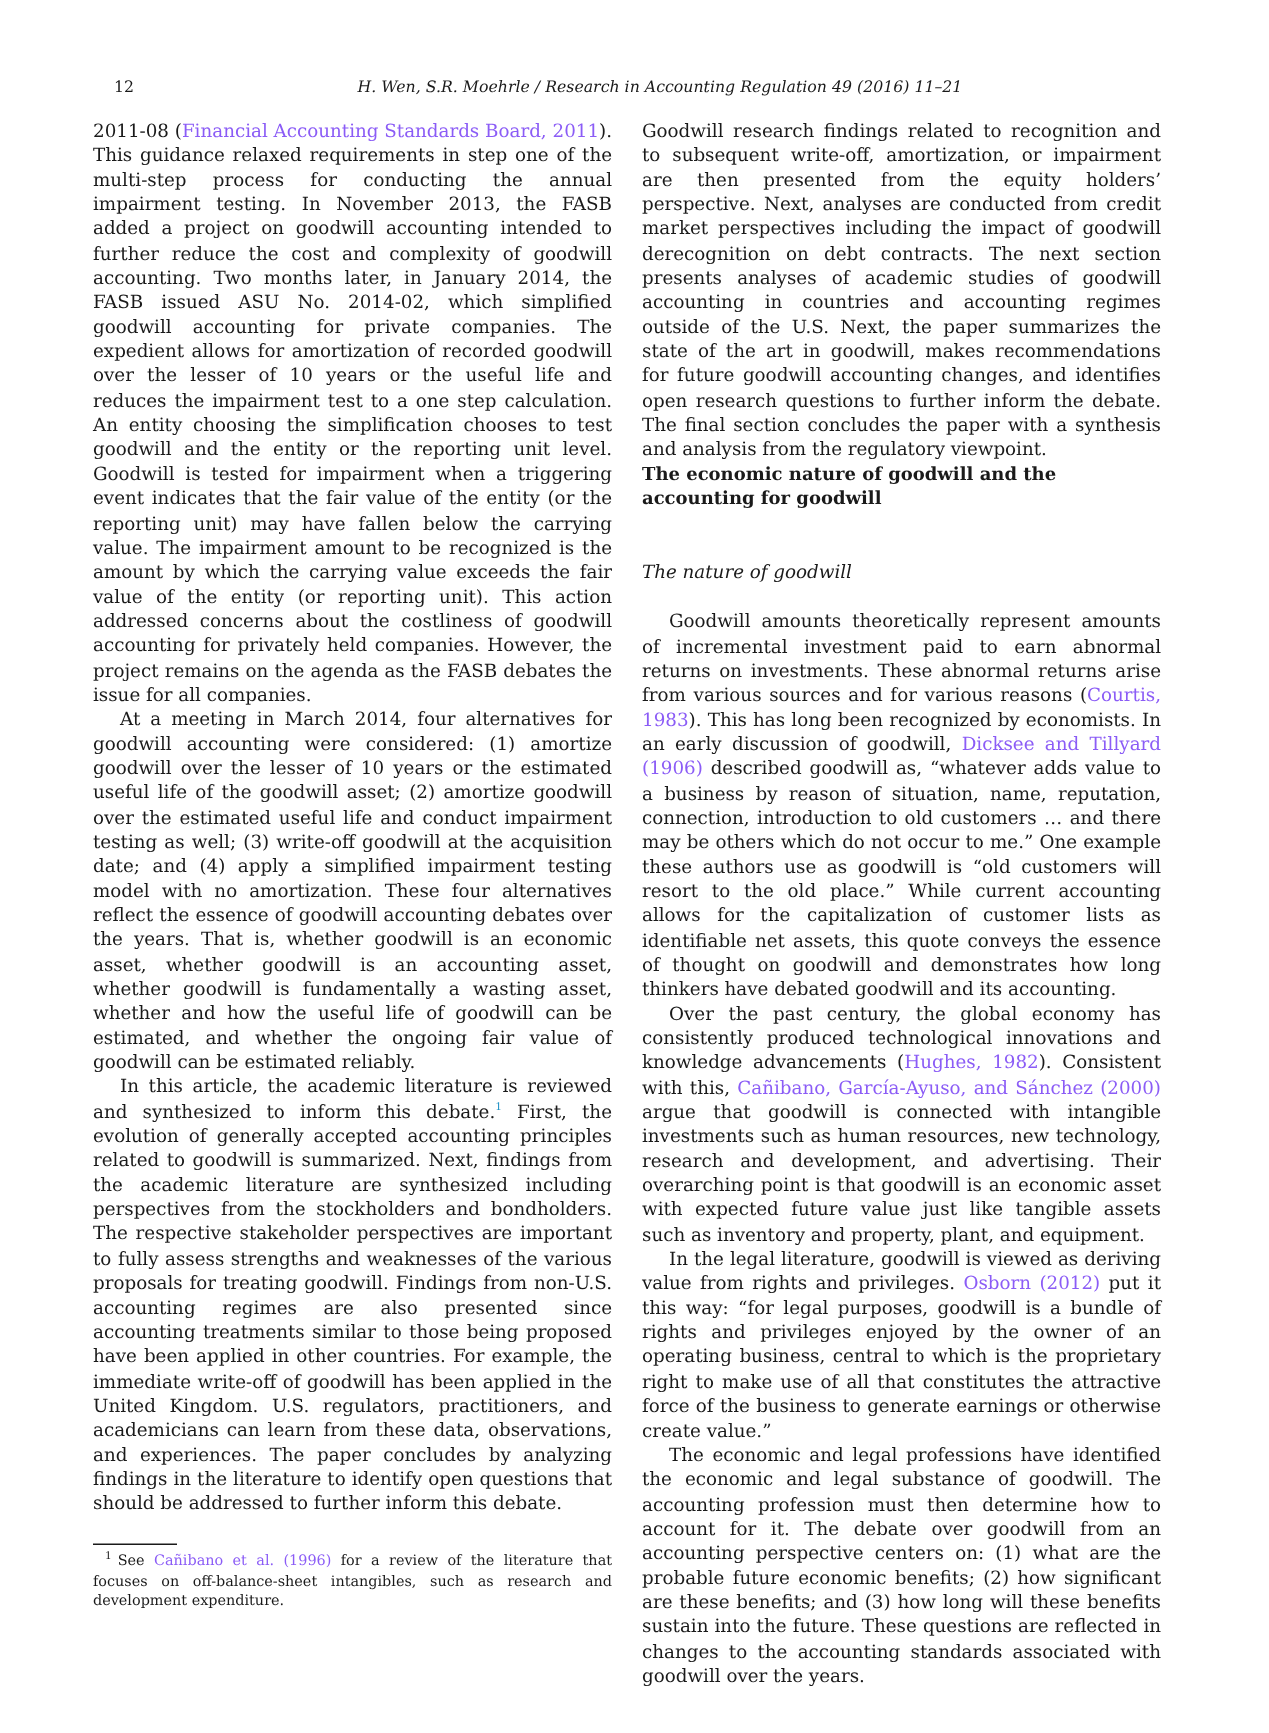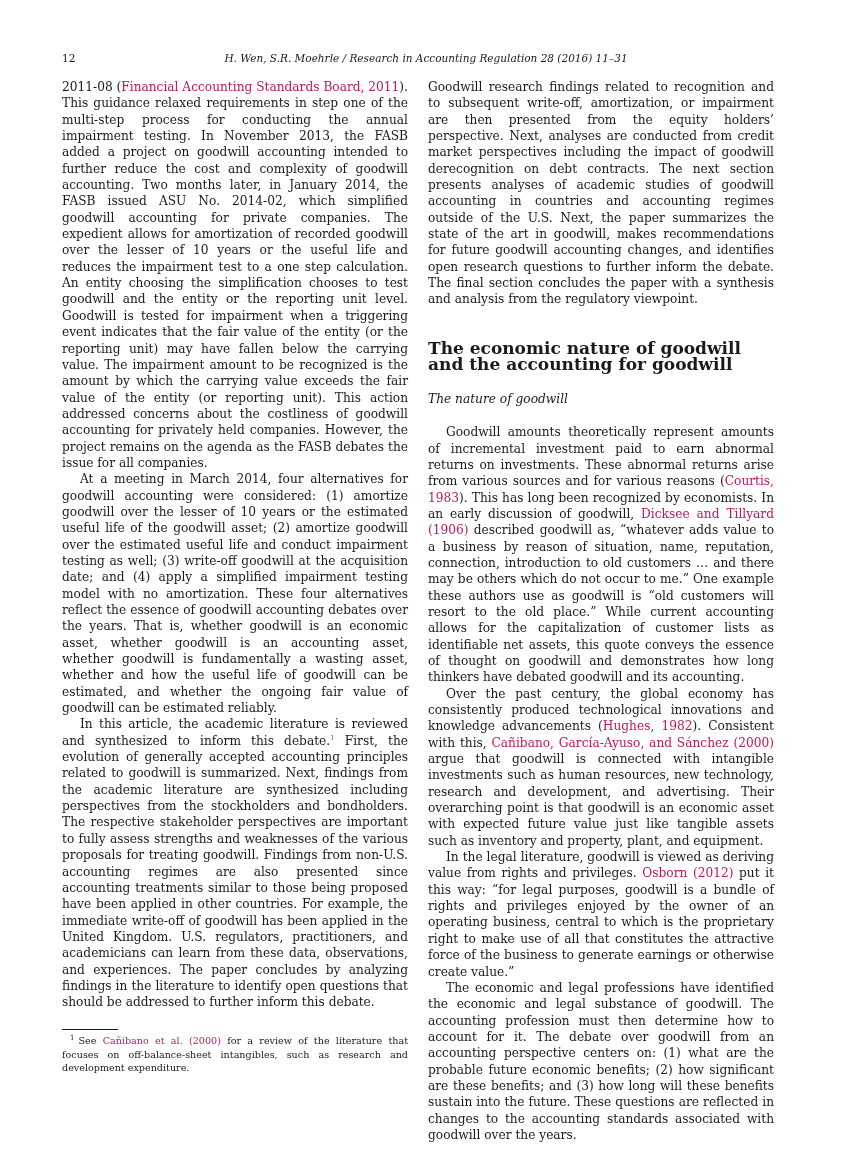--- a/index.html
+++ b/index.html
@@ -1,59 +1,59 @@
 <!DOCTYPE html>
 <html><head>
   <meta charset="utf-8">
   <style>
     html, body { margin: 0; padding: 0; background: #ffffff; }
     body { width: 846px; height: 1155px; position: relative; overflow: hidden;
            font-family: "DejaVu Serif", serif; color: #1a1a1a; }
-    .header { position: absolute; top: 52px; left: 62px; width: 728px; height: 16px;
+    .header { position: absolute; top: 52px; left: 76px; width: 728px; height: 16px;
               font-size: 10.5px; font-style: italic; text-decoration: underline; }
     .page-num { position: absolute; left: 0; top: 0; font-style: normal; }
     .running-head { position: absolute; left: 0; right: 0; text-align: center; }
     .col { position: absolute; top: 79px; width: 346px; font-size: 12.2px; line-height: 16.35px;
            text-align: justify; hyphens: manual; }
     .col-left { left: 62px; }
     .col-right { left: 428px; }
     p { margin: 0; }
     p.indent { text-indent: 18px; }
-    a.ref { color: #be185d; text-decoration: none; }
+    a.ref { color: #8b5cf6; text-decoration: none; }
     sup.fn { font-size: 7px; color: #1a8fc4; vertical-align: 5px; line-height: 0; }
-    .section-heading { font-weight: bold; font-size: 17px; line-height: 16.5px; text-align: left;
-                       margin-top: 32px; }
-    .subsection-heading { font-style: italic; margin-top: 18px; margin-bottom: 17px; text-align: left; }
+    .section-heading { font-weight: bold; font-size: 12px; line-height: 16.5px; text-align: left;
+                       }
+    .subsection-heading { font-style: italic; margin-top: 32px; margin-bottom: 17px; text-align: left; }
     .footnote-rule { position: absolute; left: 62px; top: 1029px; width: 56px; height: 0;
                      border-top: 1px solid #1a1a1a; }
     .footnote { position: absolute; left: 62px; top: 1034px; width: 346px; font-size: 9.6px;
                 line-height: 13.6px; text-align: justify; }
     .footnote .fn-mark { font-size: 7px; vertical-align: 4px; line-height: 0; margin-left: 8px; margin-right: 4px; }
   </style>
 </head>
 <body>
 
 <div class="header">
   <span class="page-num">12</span>
-  <span class="running-head">H. Wen, S.R. Moehrle / Research in Accounting Regulation 28 (2016) 11–31</span>
+  <span class="running-head">H. Wen, S.R. Moehrle / Research in Accounting Regulation 49 (2016) 11–21</span>
 </div>
 
 <div class="col col-left">
   <p>
     <span>2011-08 (</span><a class="ref">Financial Accounting Standards Board, 2011</a><span>). This guidance relaxed requirements in step one of the multi-step process for conducting the annual impairment testing. In November 2013, the FASB added a project on goodwill accounting intended to further reduce the cost and com­plexity of goodwill accounting. Two months later, in January 2014, the FASB issued ASU No. 2014-02, which simplified goodwill accounting for private companies. The expedient allows for amortization of recorded goodwill over the lesser of 10 years or the useful life and reduces the impairment test to a one step calculation. An entity choosing the sim­plification chooses to test goodwill and the entity or the reporting unit level. Goodwill is tested for impairment when a triggering event indicates that the fair value of the entity (or the reporting unit) may have fallen below the carrying value. The impairment amount to be recognized is the amount by which the carrying value exceeds the fair value of the entity (or reporting unit). This action addressed con­cerns about the costliness of goodwill accounting for privately held companies. However, the project remains on the agenda as the FASB debates the issue for all companies.</span>
   </p>
   <p class="indent">At a meeting in March 2014, four alternatives for good­will accounting were considered: (1) amortize goodwill over the lesser of 10 years or the estimated useful life of the good­will asset; (2) amortize goodwill over the estimated useful life and conduct impairment testing as well; (3) write-off goodwill at the acquisition date; and (4) apply a simpli­fied impairment testing model with no amortization. These four alternatives reflect the essence of goodwill account­ing debates over the years. That is, whether goodwill is an economic asset, whether goodwill is an accounting asset, whether goodwill is fundamentally a wasting asset, whether and how the useful life of goodwill can be estimated, and whether the ongoing fair value of goodwill can be esti­mated reliably.</p>
   <p class="indent">
     <span>In this article, the academic literature is reviewed and synthesized to inform this debate.</span><sup class="fn">1</sup><span> First, the evolution of generally accepted accounting principles related to good­will is summarized. Next, findings from the academic literature are synthesized including perspectives from the stockholders and bondholders. The respective stakeholder perspectives are important to fully assess strengths and weaknesses of the various proposals for treating goodwill. Findings from non-U.S. accounting regimes are also pre­sented since accounting treatments similar to those being proposed have been applied in other countries. For example, the immediate write-off of goodwill has been applied in the United Kingdom. U.S. regulators, practitioners, and acade­micians can learn from these data, observations, and experiences. The paper concludes by analyzing findings in the literature to identify open questions that should be ad­dressed to further inform this debate.</span>
   </p>
 </div>
 
 <div class="footnote-rule"></div>
 <div class="footnote">
-  <span class="fn-mark">1</span><span>See </span><a class="ref">Cañibano et al. (2000)</a><span> for a review of the literature that focuses on off-balance-sheet intangibles, such as research and development expenditure.</span>
+  <span class="fn-mark">1</span><span>See </span><a class="ref">Cañibano et al. (1996)</a><span> for a review of the literature that focuses on off-balance-sheet intangibles, such as research and development expenditure.</span>
 </div>
 
 <div class="col col-right">
   <p>Goodwill research findings related to recognition and to sub­sequent write-off, amortization, or impairment are then presented from the equity holders’ perspective. Next, anal­yses are conducted from credit market perspectives including the impact of goodwill derecognition on debt contracts. The next section presents analyses of academic studies of good­will accounting in countries and accounting regimes outside of the U.S. Next, the paper summarizes the state of the art in goodwill, makes recommendations for future goodwill accounting changes, and identifies open research ques­tions to further inform the debate. The final section concludes the paper with a synthesis and analysis from the regulatory viewpoint.</p>
   <div class="section-heading">The economic nature of goodwill and the accounting for goodwill</div>
   <div class="subsection-heading">The nature of goodwill</div>
   <p class="indent">
     <span>Goodwill amounts theoretically represent amounts of in­cremental investment paid to earn abnormal returns on investments. These abnormal returns arise from various sources and for various reasons (</span><a class="ref">Courtis, 1983</a><span>). This has long been recognized by economists. In an early discussion of goodwill, </span><a class="ref">Dicksee and Tillyard (1906)</a><span> described goodwill as, “whatever adds value to a business by reason of situation, name, reputation, connection, introduction to old custom­ers … and there may be others which do not occur to me.” One example these authors use as goodwill is “old custom­ers will resort to the old place.” While current accounting allows for the capitalization of customer lists as identifi­able net assets, this quote conveys the essence of thought on goodwill and demonstrates how long thinkers have debated goodwill and its accounting.</span>
   </p>
   <p class="indent">

